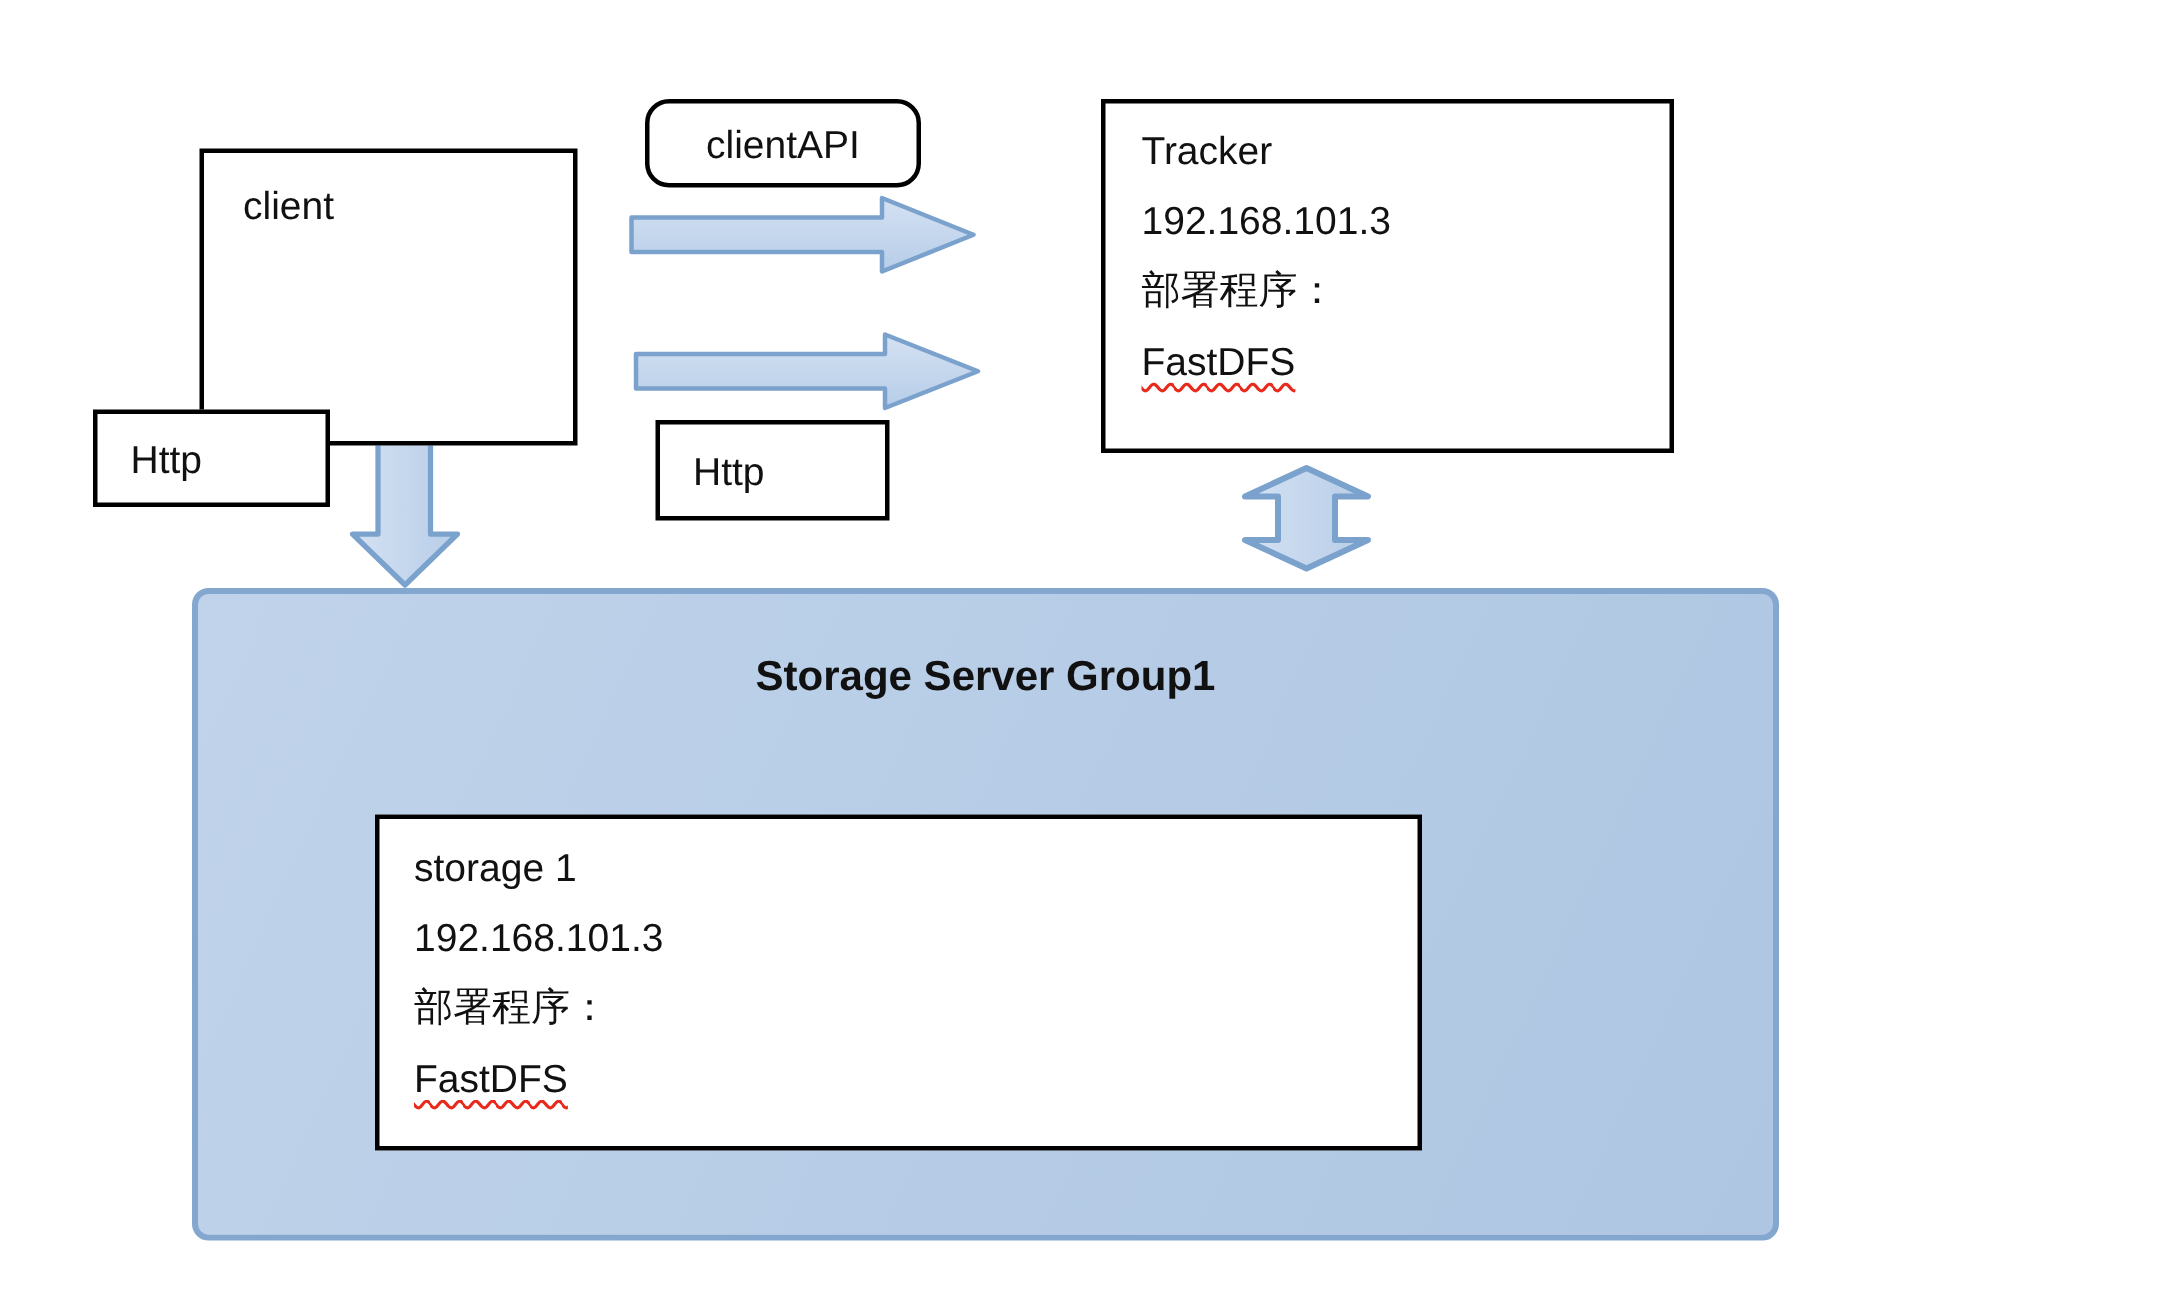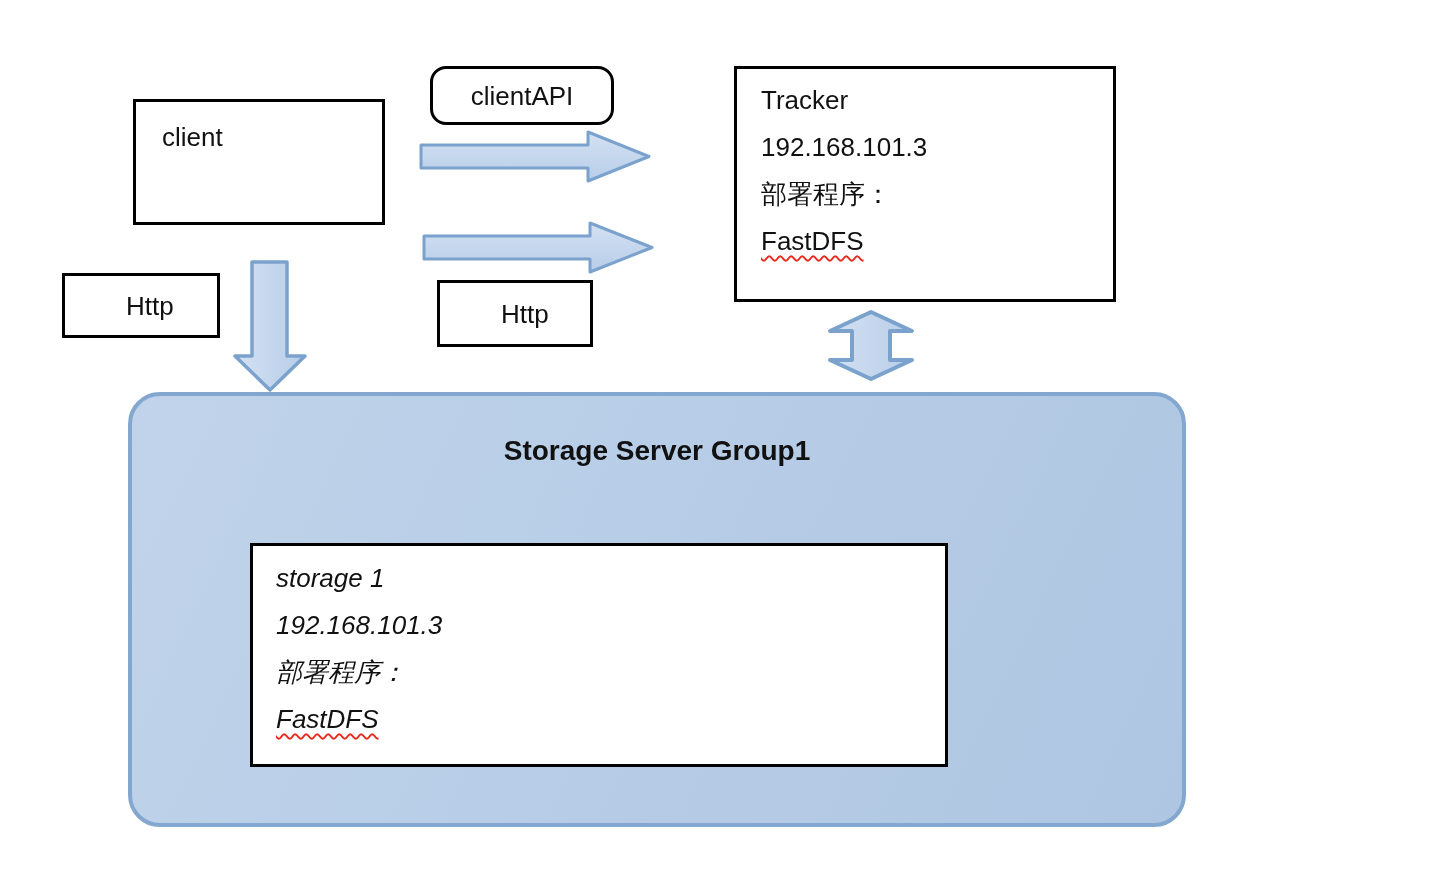--- a/index.html
+++ b/index.html
@@ -5,35 +5,35 @@
   html,body { margin:0; padding:0; background:#ffffff; }
   #canvas {
     position:relative; width:1448px; height:870px;
     font-family:"Liberation Sans","DejaVu Sans",sans-serif;
     color:#111; overflow:hidden; background:#ffffff;
   }
   .abs { position:absolute; }
   .wbox { position:absolute; background:#ffffff; border:3px solid #000; box-sizing:border-box; }
   .label { font-size:26px; line-height:1; white-space:nowrap; }
   .center { display:flex; align-items:center; justify-content:center;border-radius:16px; }
-  .padlabel { display:flex; align-items:center;padding-left:39px; }
+  .padlabel { display:flex; align-items:center; }
   .textblock { position:absolute; font-size:26px; line-height:47px; white-space:nowrap; }
   .cjk { font-family:"DejaVu Serif","Liberation Serif",serif; }
   .misspell {
     text-decoration-line:underline;
     text-decoration-style:wavy;
     text-decoration-color:#e8291c;
     text-decoration-thickness:2px;
     text-underline-offset:5px;
     text-align:center;
   }
   #storage-group {
     position:absolute; left:128px; top:392px; width:1058px; height:435px;
     background:linear-gradient(115deg,#c0d3ea 0%,#b6cce6 55%,#aec6e2 100%);
-    border:4px solid #84a7d0; border-radius:32px; box-sizing:border-box;
+    border:4px solid #84a7d0; border-radius:11px; box-sizing:border-box;
   }
   #storage-group-title {
     position:absolute; left:0; top:41px; width:100%;
     text-align:center; font-size:28px; font-weight:600; line-height:1;
   }
   svg.arrow-layer { position:absolute; left:0; top:0; width:1448px; height:870px; pointer-events:none; }
 </style>
 </head>
 <body>
 
@@ -49,21 +49,21 @@
         <stop offset="0" stop-color="#d4e1f2"></stop>
         <stop offset="1" stop-color="#b7cde9"></stop>
       </linearGradient>
     </defs>
     <polygon points="421,145 588,145 588,132 649,156.5 588,181 588,168 421,168" fill="url(#gradV)" stroke="#7aa2cd" stroke-width="3" stroke-linejoin="round"></polygon>
     <polygon points="424,236 590,236 590,223 652,247.5 590,272 590,259 424,259" fill="url(#gradV)" stroke="#7aa2cd" stroke-width="3" stroke-linejoin="round"></polygon>
     <polygon points="252,262 287,262 287,356 305,356 270,390 235,356 252,356" fill="url(#gradH)" stroke="#7aa2cd" stroke-width="3.5" stroke-linejoin="round"></polygon>
     <polygon points="871,312 912,331 890,331 890,360 912,360 871,379 830,360 852,360 852,331 830,331" fill="url(#gradH)" stroke="#7aa2cd" stroke-width="4" stroke-linejoin="round"></polygon>
   </svg>
 
-  <div class="wbox" style="left:133px; top:99px; width:252px; height:126px;">
+  <div class="wbox" style="left:133px; top:99px; width:252px; height:198px;">
     <div class="label abs" style="left:26px; top:22px;">client</div>
   </div>
 
   <div class="wbox center" style="left:430px; top:66px; width:184px; height:59px;">
     <div class="label">clientAPI</div>
   </div>
 
   <div class="wbox padlabel" style="left:62px; top:273px; width:158px; height:65px;">
     <div class="label" style="margin-left:22px;">Http</div>
   </div>
@@ -79,21 +79,21 @@
       <div class="cjk">部署程序：</div>
       <div><span class="misspell">FastDFS</span></div>
     </div>
   </div>
 
 
   <div id="storage-group">
     <div id="storage-group-title">Storage Server Group1</div>
 
     <div class="wbox" style="left:118px; top:147px; width:698px; height:224px;">
-      <div class="textblock" style="left:23px; top:9px;font-style:italic;">
+      <div class="textblock" style="left:23px; top:9px;">
         <div>storage 1</div>
         <div>192.168.101.3</div>
         <div class="cjk">部署程序：</div>
         <div><span class="misspell">FastDFS</span></div>
       </div>
     </div>
   </div>
 
 </div>
 

